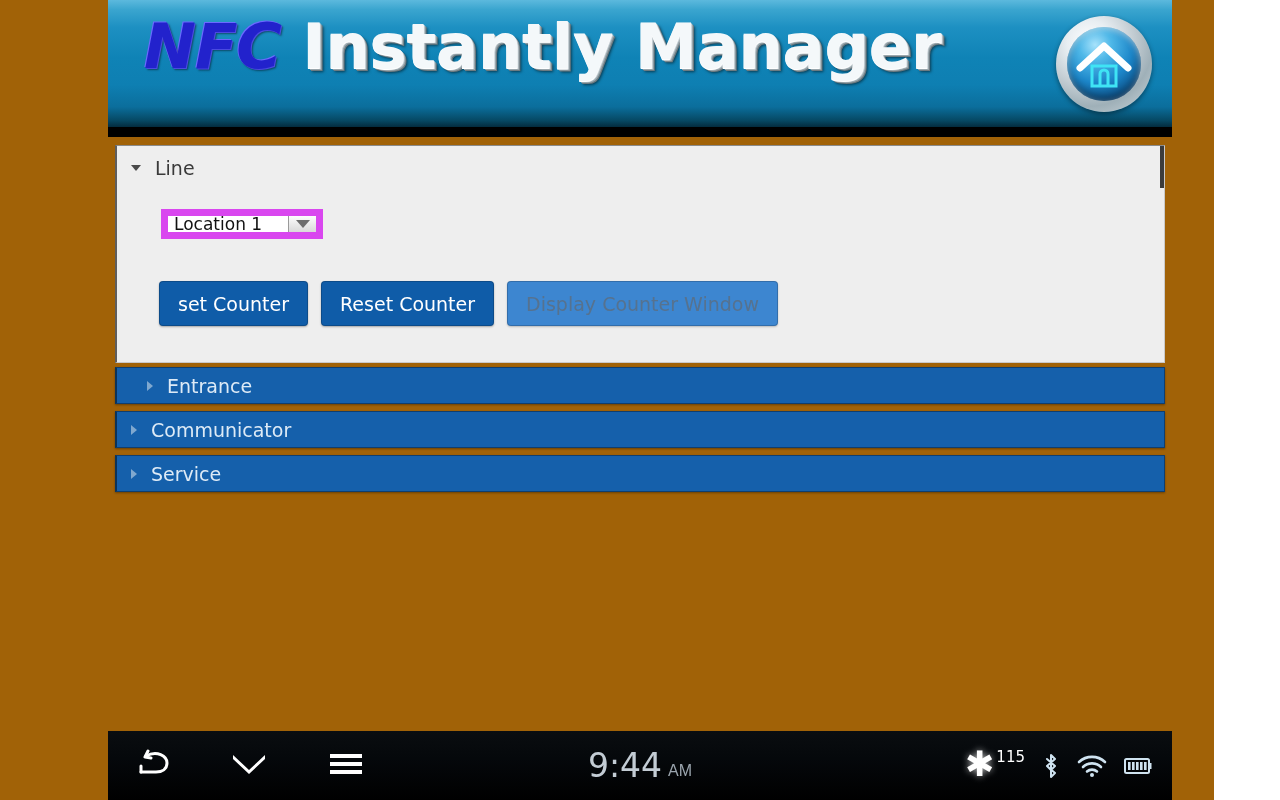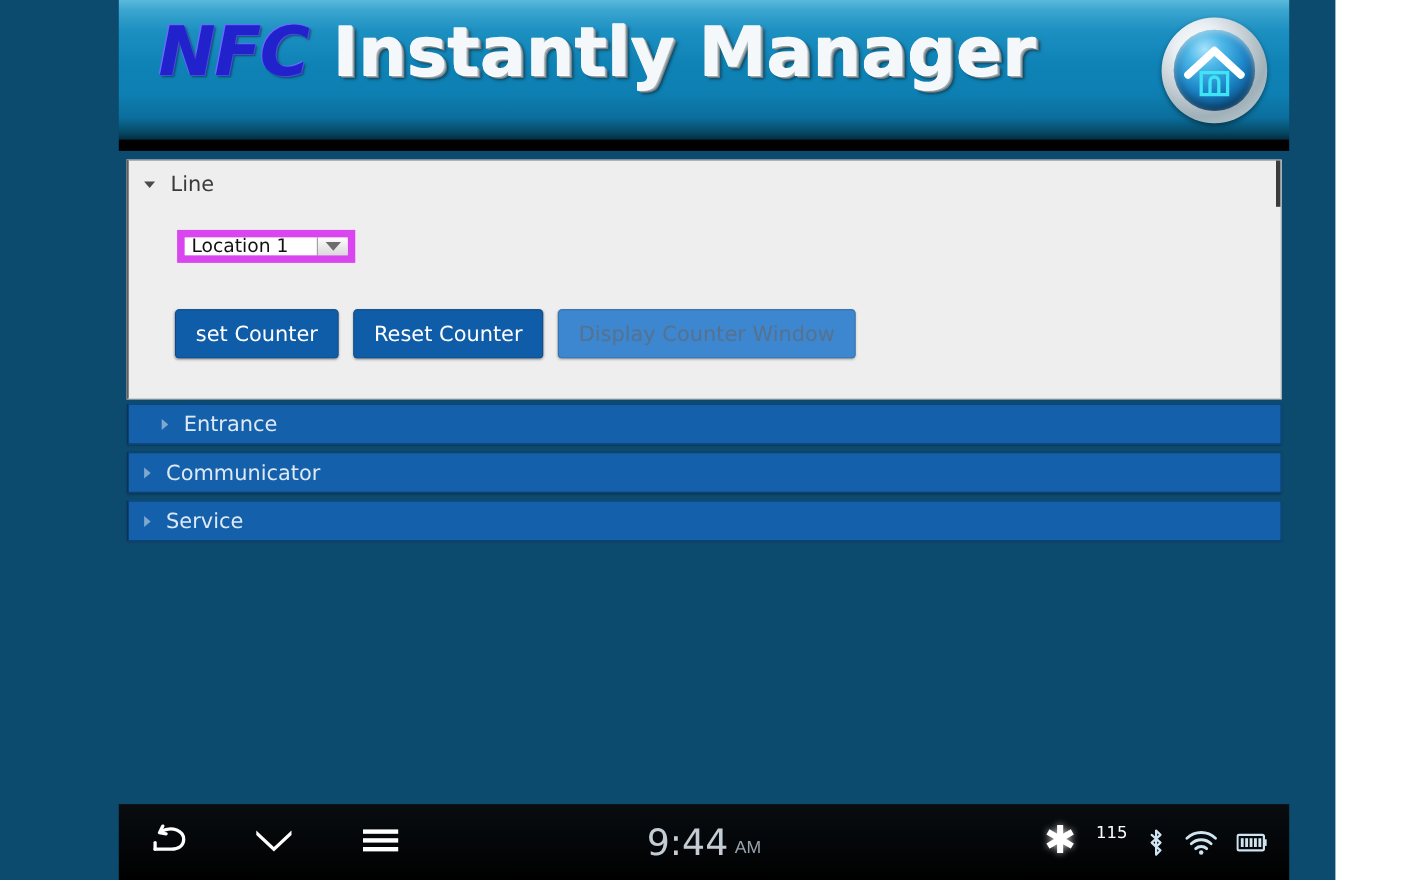--- a/index.html
+++ b/index.html
@@ -9,21 +9,21 @@
     width: 1280px;
     height: 800px;
     overflow: hidden;
     font-family: "DejaVu Sans", sans-serif;
   }
 
   #screen {
     position: relative;
     width: 1214px;
     height: 800px;
-    background: #0c4a6e;
+    background: #a16207;
   }
 
   
   #banner {
     position: absolute;
     left: 108px;
     top: 0px;
     width: 1064px;
     height: 137px;
     background:
@@ -315,21 +315,21 @@
     font-size: 35px;
     line-height: 30px;
     color: #ffffff;
     font-family: "DejaVu Sans", sans-serif;
     text-shadow: 0 0 7px rgba(255,255,255,0.7);
   }
   #notif-count {
     font-size: 15px;
     color: #ffffff;
     font-family: "DejaVu Sans", sans-serif;
-    margin-left: 18px;
+    margin-left: 2px;
     margin-top: -1px;
   }
   .status-icon { display: flex; align-items: center; }
 </style>
 </head>
 <body>
 
 <div id="screen">
 
   <div id="banner">

